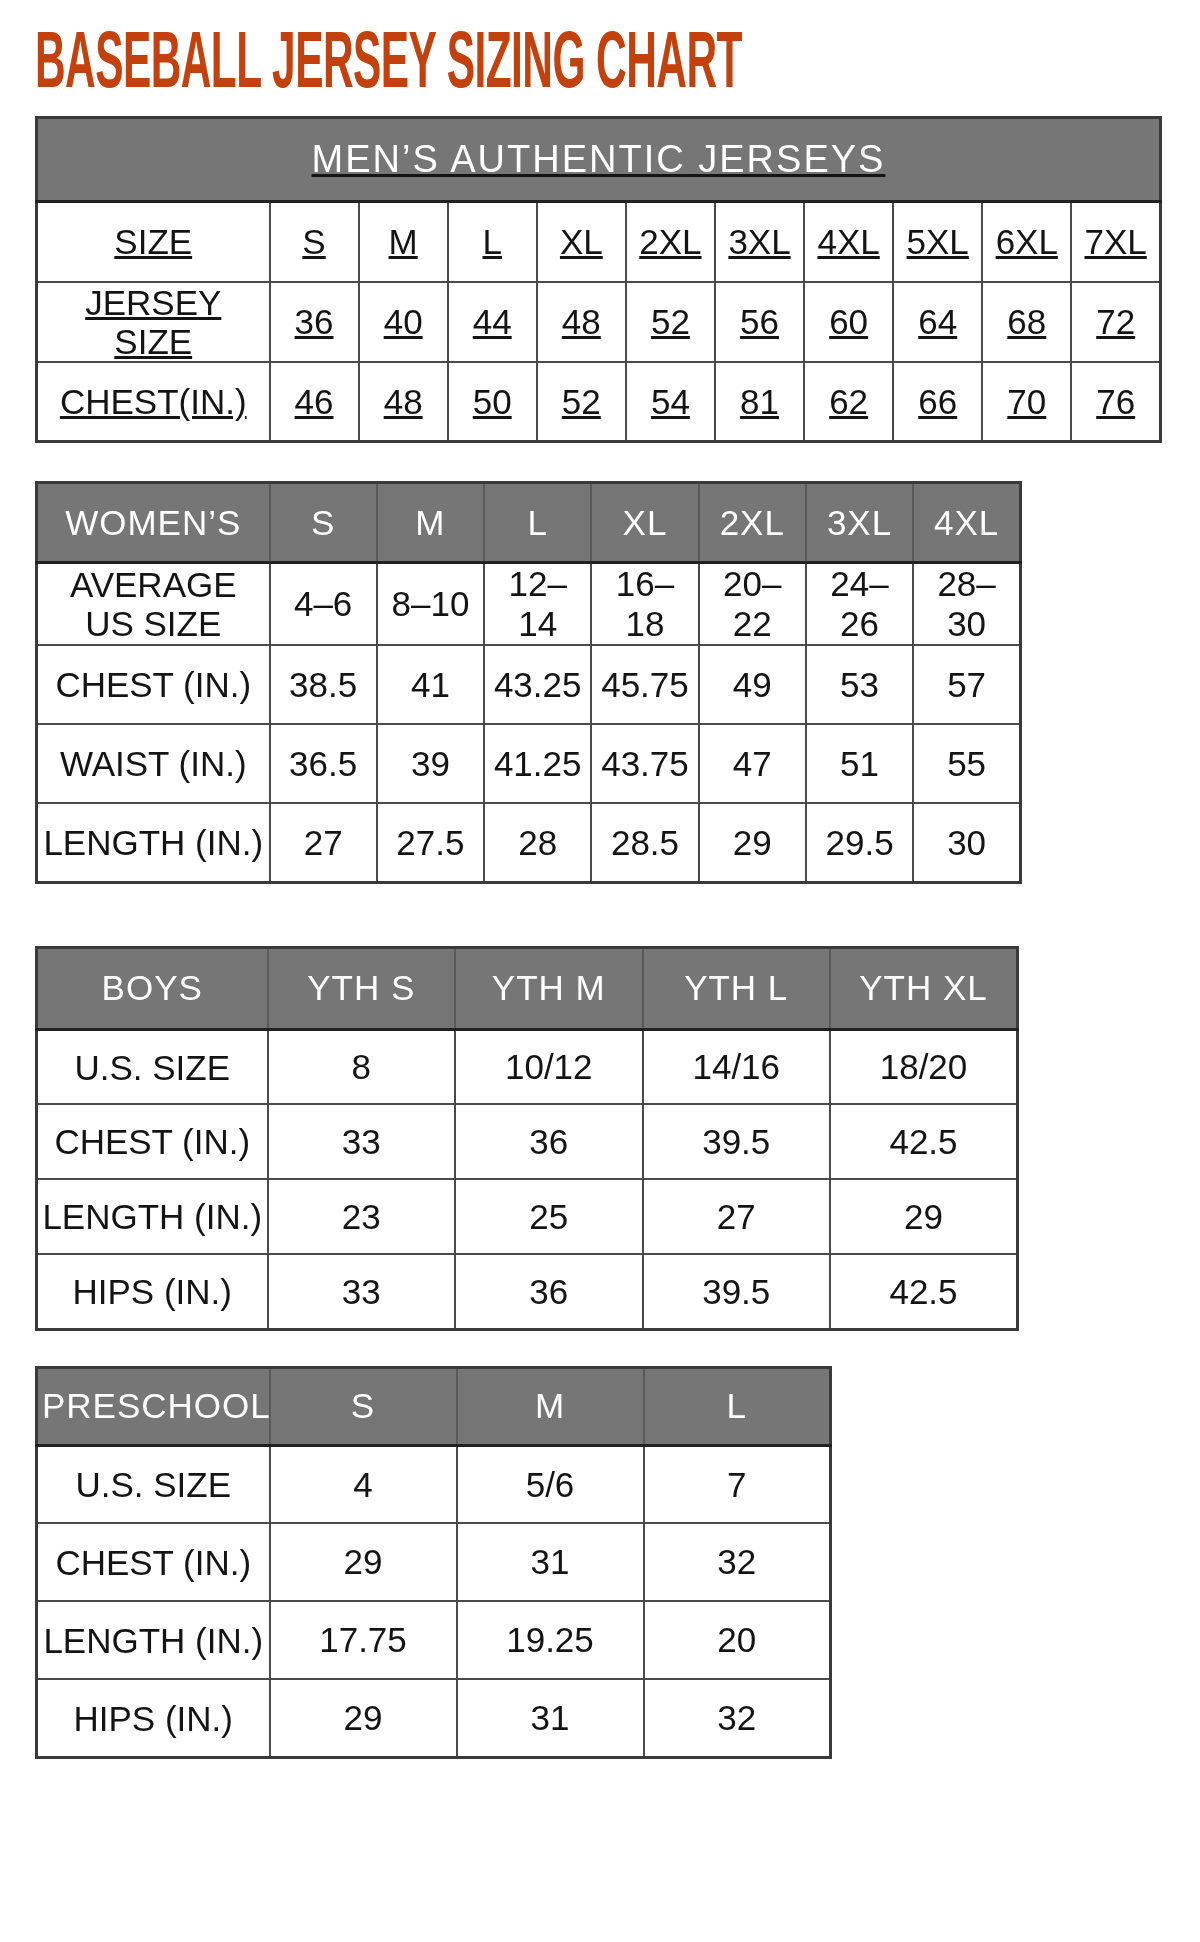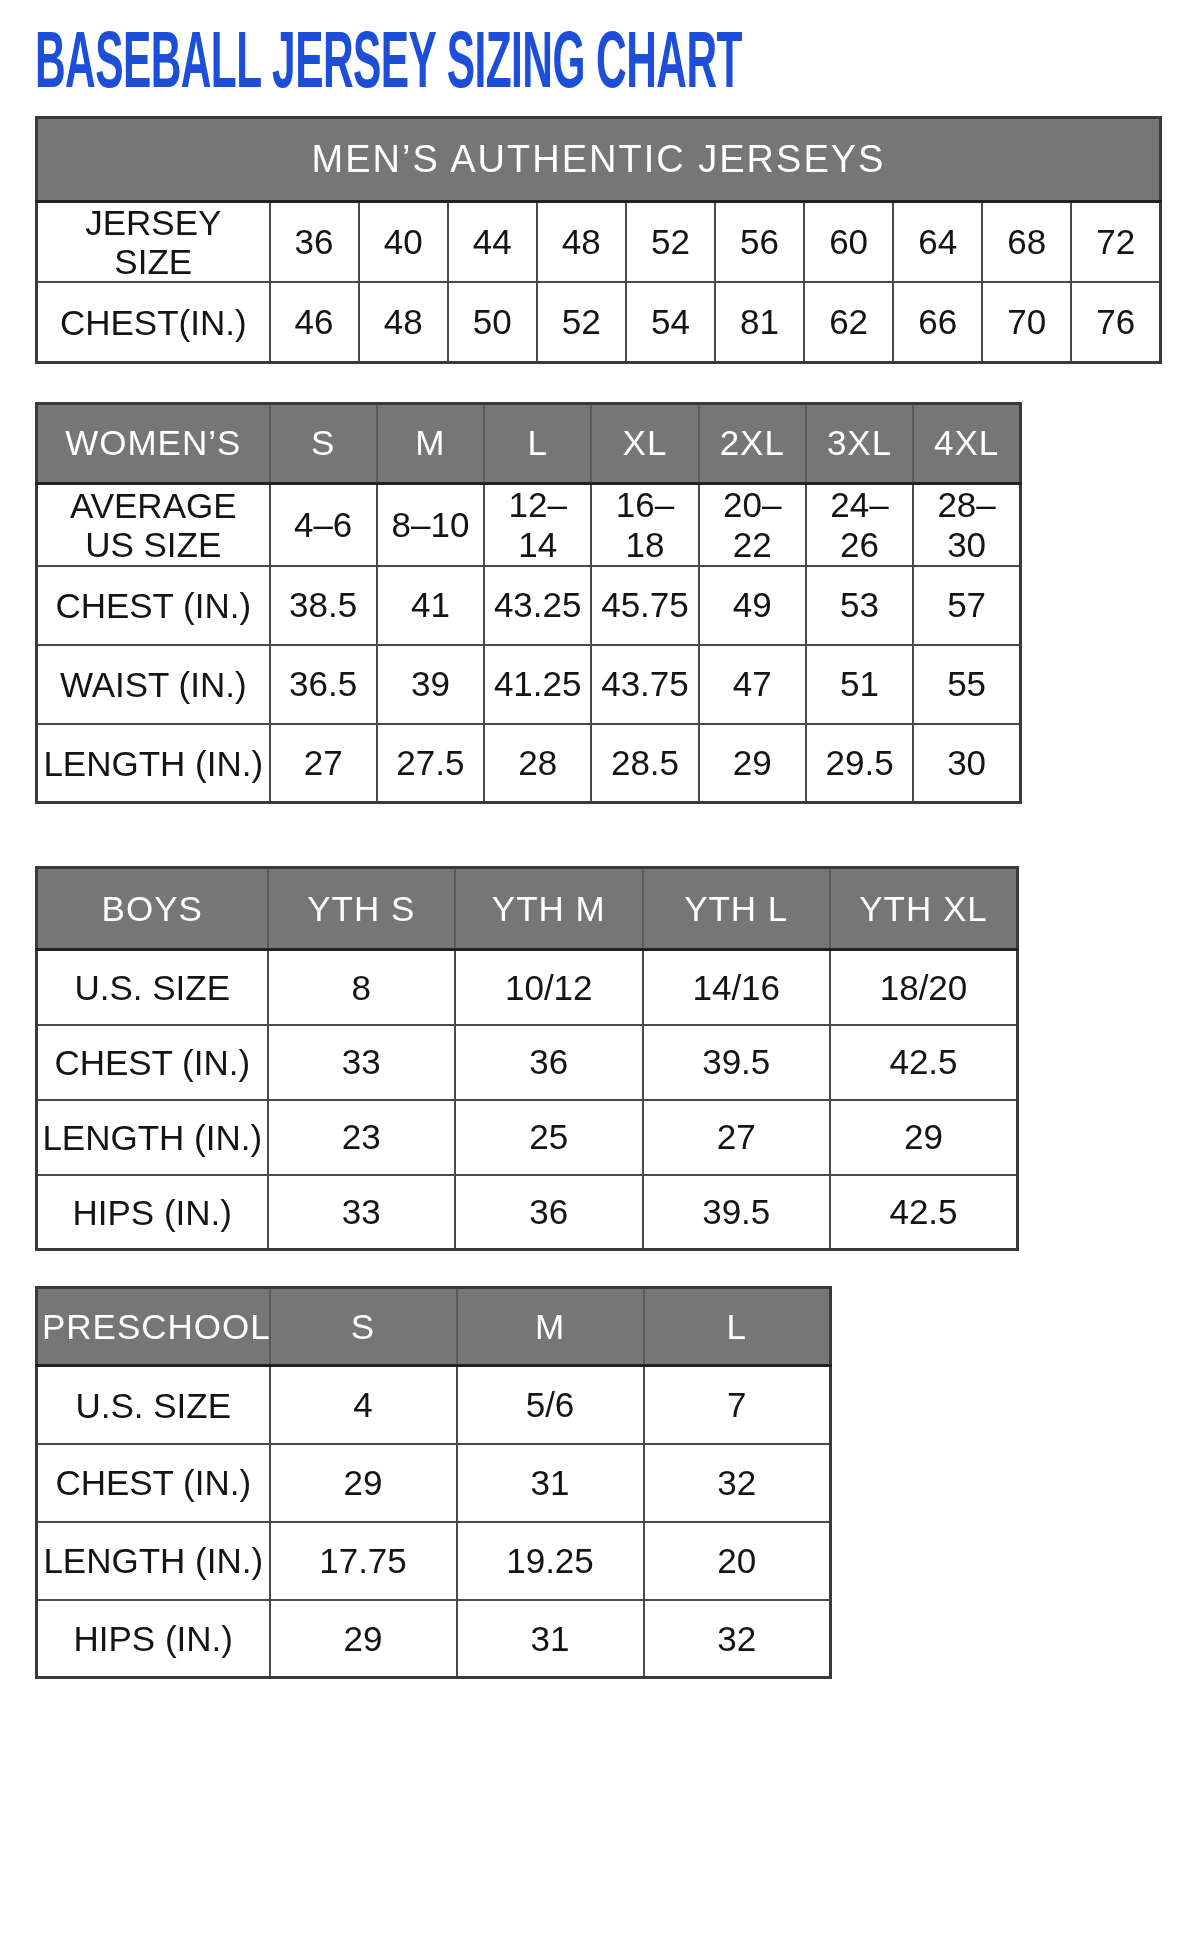--- a/index.html
+++ b/index.html
@@ -7,21 +7,21 @@
     width:1200px;height:1942px;overflow:hidden;
     font-family:"Liberation Sans", sans-serif;
     color:#141414;
   }
   .page{padding-left:35px;}
 
   
   .title{
     margin:22px 0 0 0;
     font-size:80px;font-weight:700;line-height:0.95;
-    letter-spacing:-1px;white-space:nowrap;color:#1d4ed8;
+    letter-spacing:-1px;white-space:nowrap;color:#c2410c;
   }
   .title .squeeze{
     display:inline-block;
     transform:scaleX(0.53);
     transform-origin:left center;
   }
 
   
   .note{
     margin:8px 0 0 0;
@@ -43,21 +43,21 @@
   }
   thead th{
     background:#767676;color:#ffffff;
     border-color:#5a5a5a;
     border-bottom:3px solid #222222;
     letter-spacing:1px;
   }
   thead th.banner{font-size:38px;letter-spacing:2px;}
   tbody th.row-label{white-space:pre-line;line-height:1.12;}
 
-  #tbl-mens{width:1127px;margin-top:18px;}
+  #tbl-mens{width:1127px;margin-top:18px;text-decoration:underline;}
   #tbl-mens col.col-label{width:233px;}
   #tbl-mens thead tr{height:84px;}
   #tbl-mens tbody tr{height:80px;}
 
   #tbl-womens{width:987px;margin-top:38px;}
   #tbl-womens col.col-label{width:233px;}
   #tbl-womens thead tr{height:80px;padding-left:16px;}
   #tbl-womens tbody tr{height:79px;}
 
   #tbl-boys{width:984px;margin-top:62px;}
@@ -91,20 +91,33 @@
         <col class="col-data">
         <col class="col-data">
         <col class="col-data">
       </colgroup>
       <thead>
         <tr>
           <th colspan="11" class="banner">MEN’S AUTHENTIC JERSEYS</th>
         </tr>
       </thead>
       <tbody>
+        <tr>
+          <th class="row-label" scope="row">SIZE</th>
+          <td>S</td>
+          <td>M</td>
+          <td>L</td>
+          <td>XL</td>
+          <td>2XL</td>
+          <td>3XL</td>
+          <td>4XL</td>
+          <td>5XL</td>
+          <td>6XL</td>
+          <td>7XL</td>
+        </tr>
         <tr>
           <th class="row-label" scope="row">JERSEY SIZE</th>
           <td>36</td>
           <td>40</td>
           <td>44</td>
           <td>48</td>
           <td>52</td>
           <td>56</td>
           <td>60</td>
           <td>64</td>

